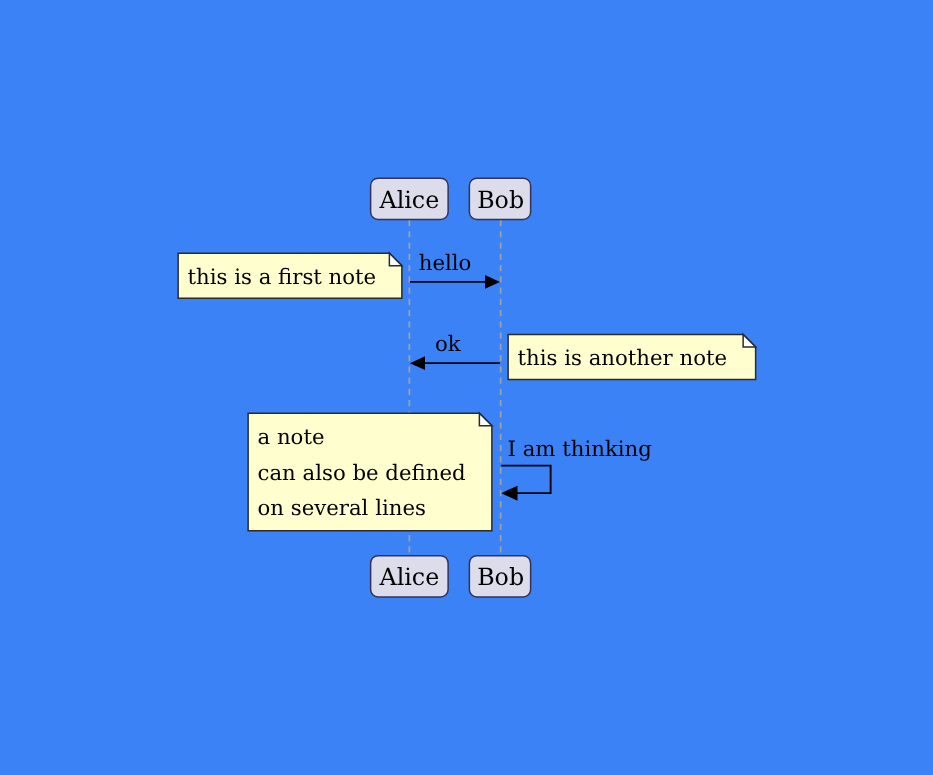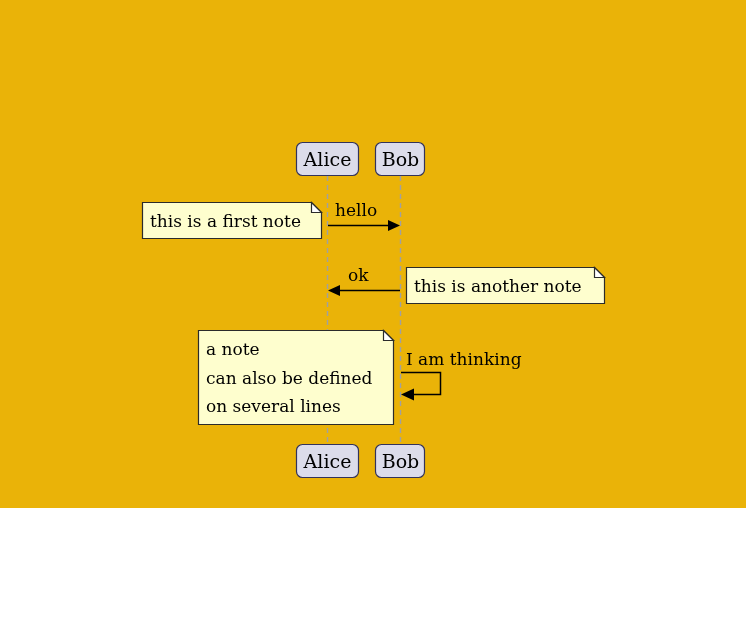--- a/index.html
+++ b/index.html
@@ -9,22 +9,22 @@
   }
   body {
     width: 746px;
     height: 620px;
     font-family: "DejaVu Serif", "Liberation Serif", serif;
     overflow: hidden;
   }
   #diagram-root {
     position: relative;
     width: 746px;
-    height: 508px;
-    background: #eab308;
+    height: 620px;
+    background: #3b82f6;
   }
   svg.diagram-canvas {
     position: absolute;
     left: 0;
     top: 0;
     width: 746px;
     height: 620px;
     display: block;
   }
   .participant-label,

